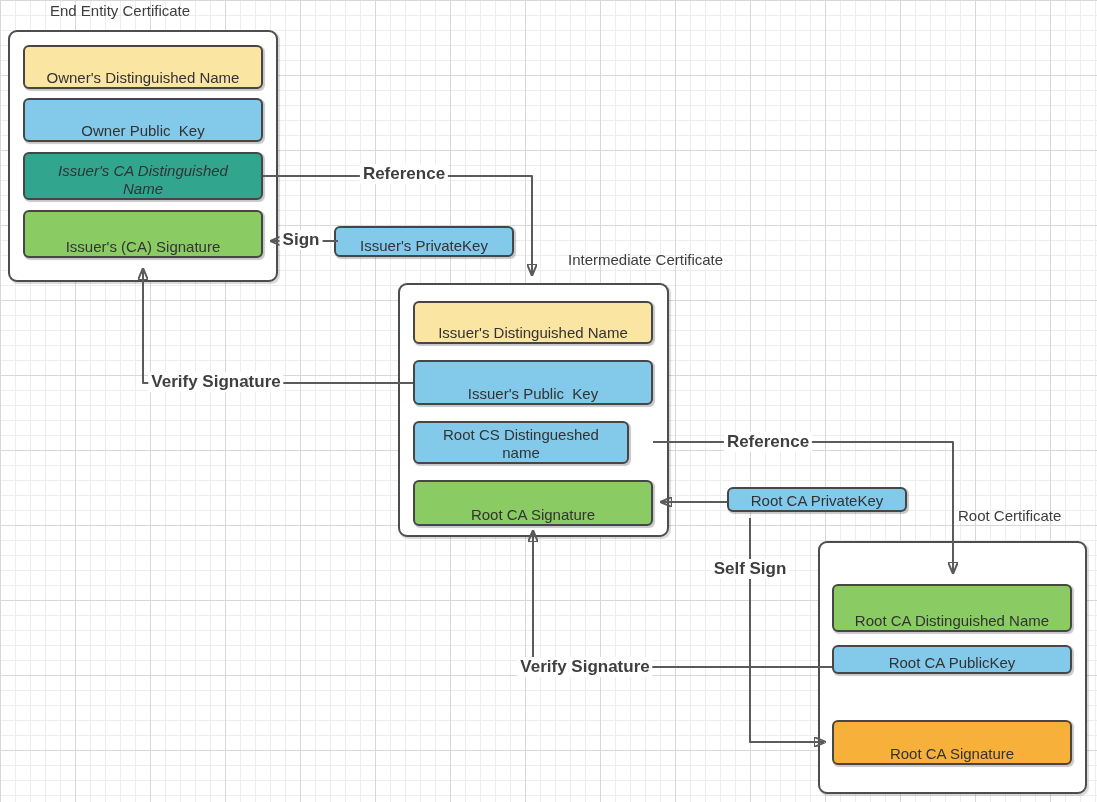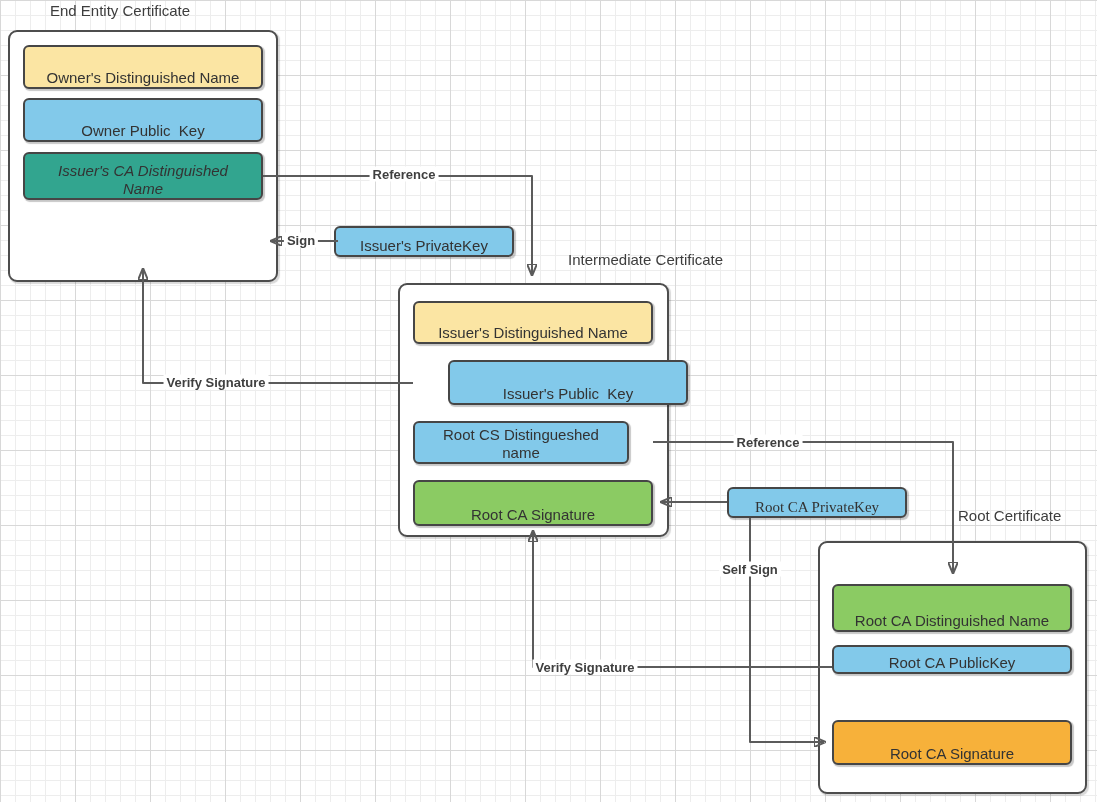--- a/index.html
+++ b/index.html
@@ -28,21 +28,21 @@
     box-shadow:1.5px 1.5px 1px rgba(0,0,0,0.22);
   }
   .flabel{
     font-size:15px;line-height:18px;color:#333333;text-align:center;
     white-space:pre-wrap;padding:0 14px;
   }
   .wires{position:absolute;left:0;top:0;pointer-events:none;}
   .wires path{fill:none;stroke:#5b5b5b;stroke-width:2;stroke-linejoin:round;}
   .chip{
     position:absolute;transform:translate(-50%,-50%);
-    font-size:13px;font-weight:bold;color:#3f3f3f;
+    font-size:17px;font-weight:bold;color:#3f3f3f;
     background:#ffffff;padding:0 3px;white-space:nowrap;text-align:center;
   }
 </style>
 </head>
 <body>
 
 <div class="canvas">
 
   <div class="group" style="left:8px;top:30px;width:270px;height:252px"></div>
   <div class="group" style="left:398px;top:283px;width:271px;height:254px"></div>
@@ -54,25 +54,28 @@
 
   <div class="field" style="left: 23px; top: 45px; width: 240px; height: 44px; background-color: rgb(251, 229, 163);">
     <span class="flabel">Owner's Distinguished Name</span>
   </div>
   <div class="field" style="left: 23px; top: 98px; width: 240px; height: 44px; background-color: rgb(130, 201, 234);">
     <span class="flabel">Owner Public  Key</span>
   </div>
   <div class="field" style="left: 23px; top: 152px; width: 240px; height: 48px; background-color: rgb(50, 165, 143); font-style: italic;">
     <span class="flabel">Issuer's CA Distinguished Name</span>
   </div>
+  <div class="field" style="left: 23px; top: 210px; width: 240px; height: 48px; background-color: rgb(139, 203, 99);">
+    <span class="flabel">Issuer's (CA) Signature</span>
+  </div>
 
   <div class="field" style="left: 413px; top: 301px; width: 240px; height: 43px; background-color: rgb(251, 229, 163);">
     <span class="flabel">Issuer's Distinguished Name</span>
   </div>
-  <div class="field" style="left: 413px; top: 360px; width: 240px; height: 45px; background-color: rgb(130, 201, 234); margin-left: 35px;">
+  <div class="field" style="left: 413px; top: 360px; width: 240px; height: 45px; background-color: rgb(130, 201, 234);">
     <span class="flabel">Issuer's Public  Key</span>
   </div>
   <div class="field" style="left: 413px; top: 421px; width: 216px; height: 43px; background-color: rgb(130, 201, 234);">
     <span class="flabel">Root CS Distingueshed name</span>
   </div>
   <div class="field" style="left: 413px; top: 480px; width: 240px; height: 46px; background-color: rgb(139, 203, 99);">
     <span class="flabel">Root CA Signature</span>
   </div>
 
   <div class="field" style="left: 832px; top: 584px; width: 240px; height: 48px; background-color: rgb(139, 203, 99);">
@@ -81,21 +84,21 @@
   <div class="field" style="left: 832px; top: 645px; width: 240px; height: 29px; background-color: rgb(130, 201, 234);">
     <span class="flabel">Root CA PublicKey</span>
   </div>
   <div class="field" style="left: 832px; top: 720px; width: 240px; height: 45px; background-color: rgb(247, 177, 58);">
     <span class="flabel">Root CA Signature</span>
   </div>
 
   <div class="field" style="left: 334px; top: 226px; width: 180px; height: 31px; background-color: rgb(130, 201, 234);">
     <span class="flabel">Issuer's PrivateKey</span>
   </div>
-  <div class="field" style="left: 727px; top: 487px; width: 180px; height: 31px; background-color: rgb(130, 201, 234); font-family: Liberation Serif, serif;">
+  <div class="field" style="left: 727px; top: 487px; width: 180px; height: 25px; background-color: rgb(130, 201, 234);">
     <span class="flabel">Root CA PrivateKey</span>
   </div>
 
   <svg class="wires" width="1097" height="802" viewBox="0 0 1097 802">
     <defs>
       <marker id="arrow" markerUnits="userSpaceOnUse" markerWidth="12" markerHeight="10" refX="10" refY="5" orient="auto">
         <path d="M0,0 L12,5 L0,10 Z" fill="#5b5b5b" stroke="none"></path>
       </marker>
     </defs>
     <path d="M263,176 L532,176 L532,274" marker-end="url(#arrow)"></path>

